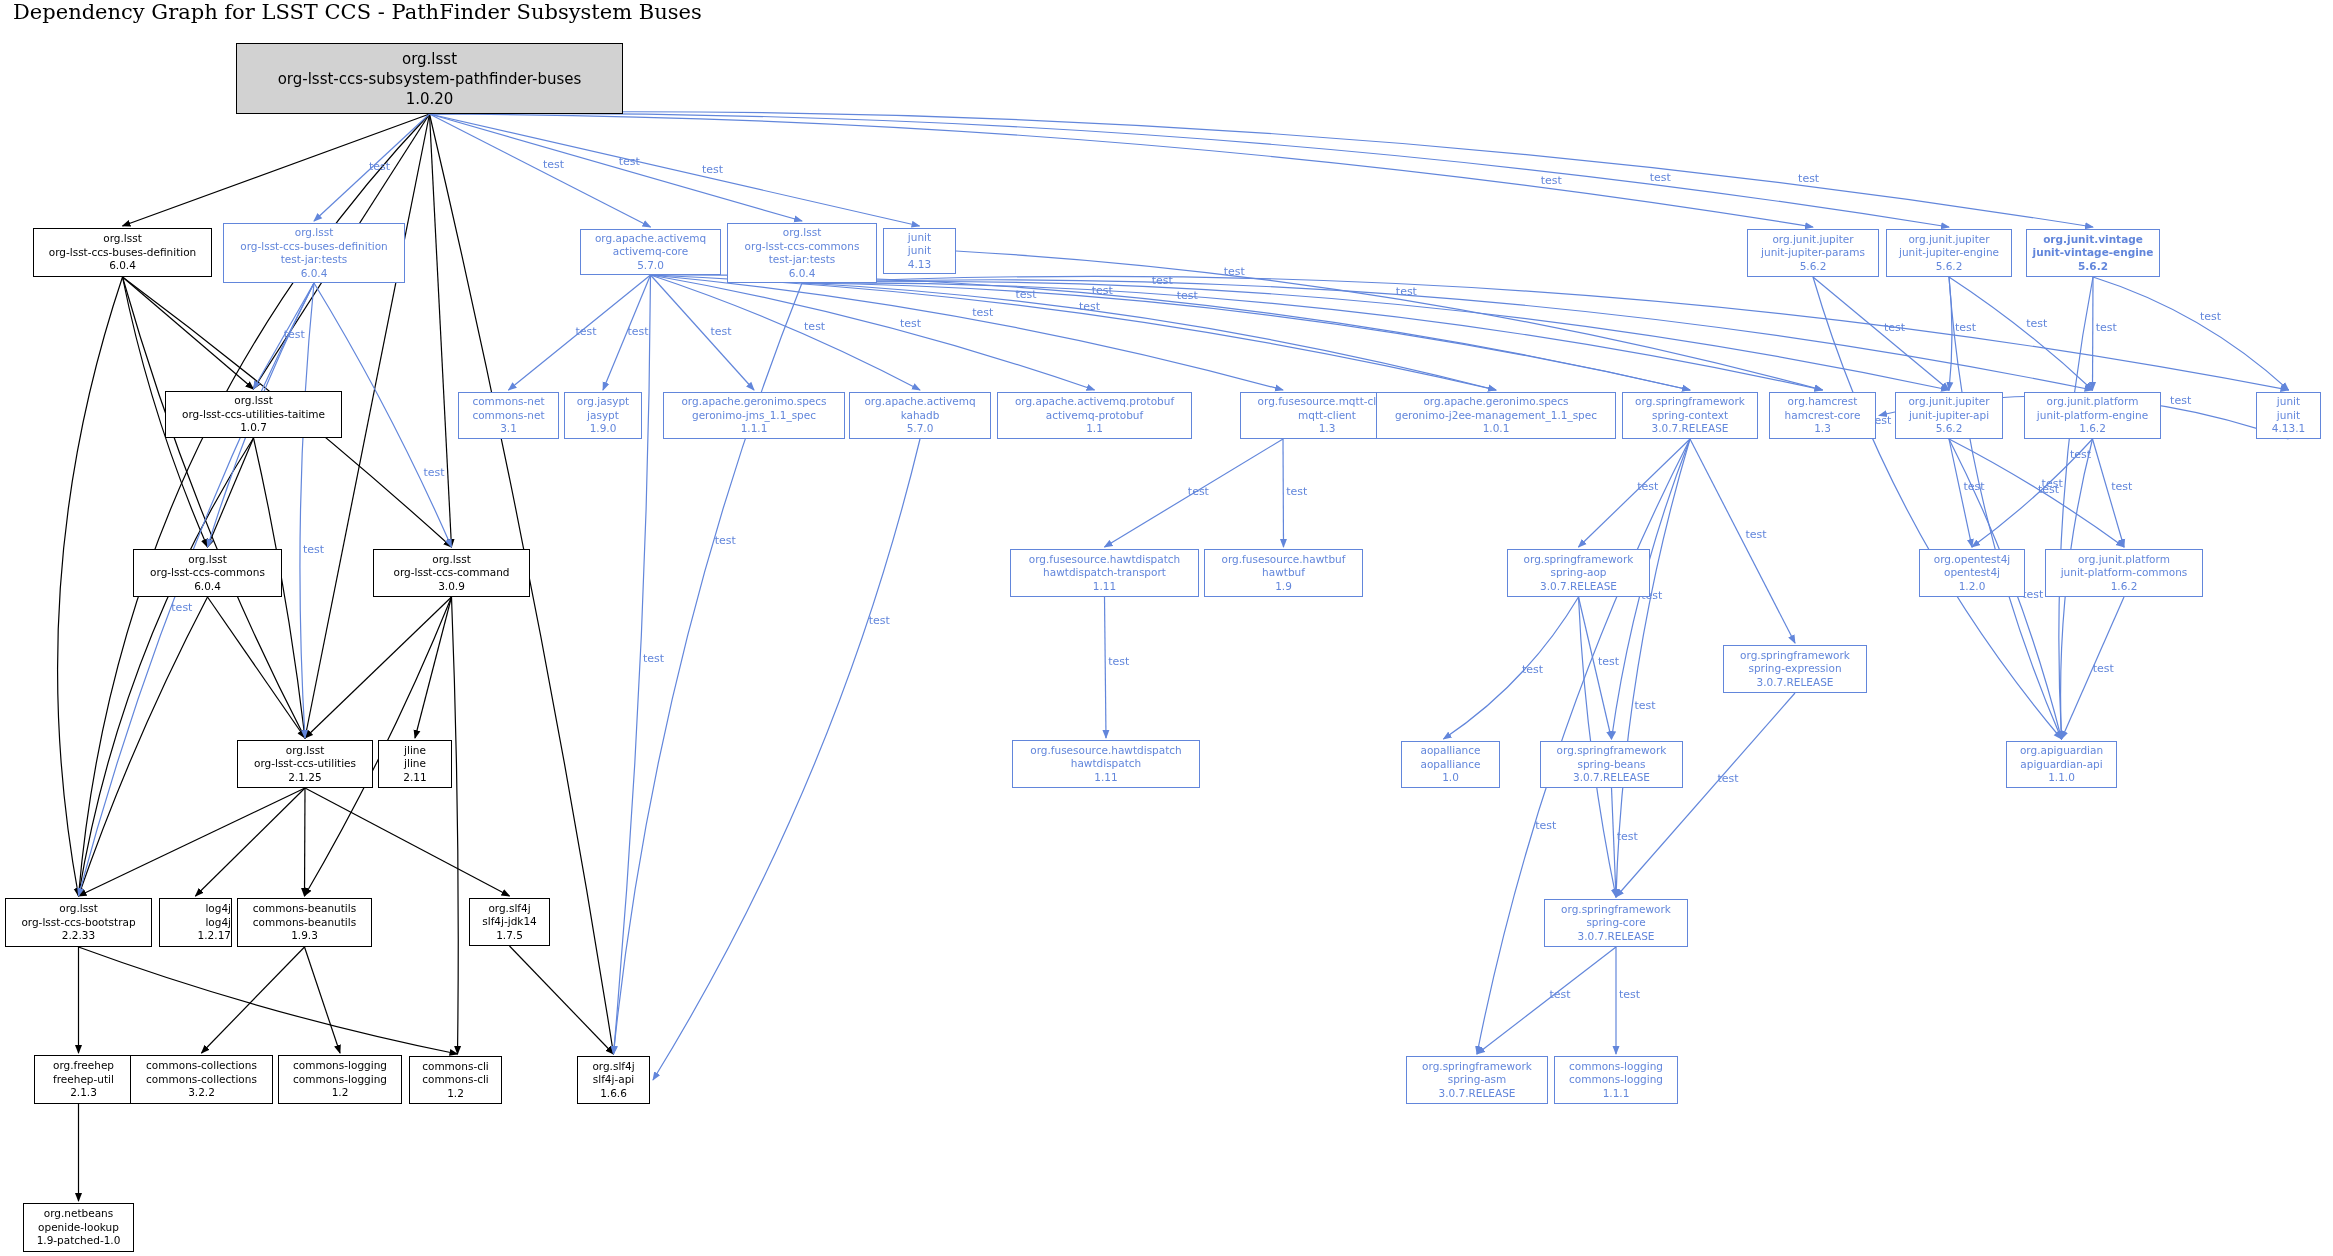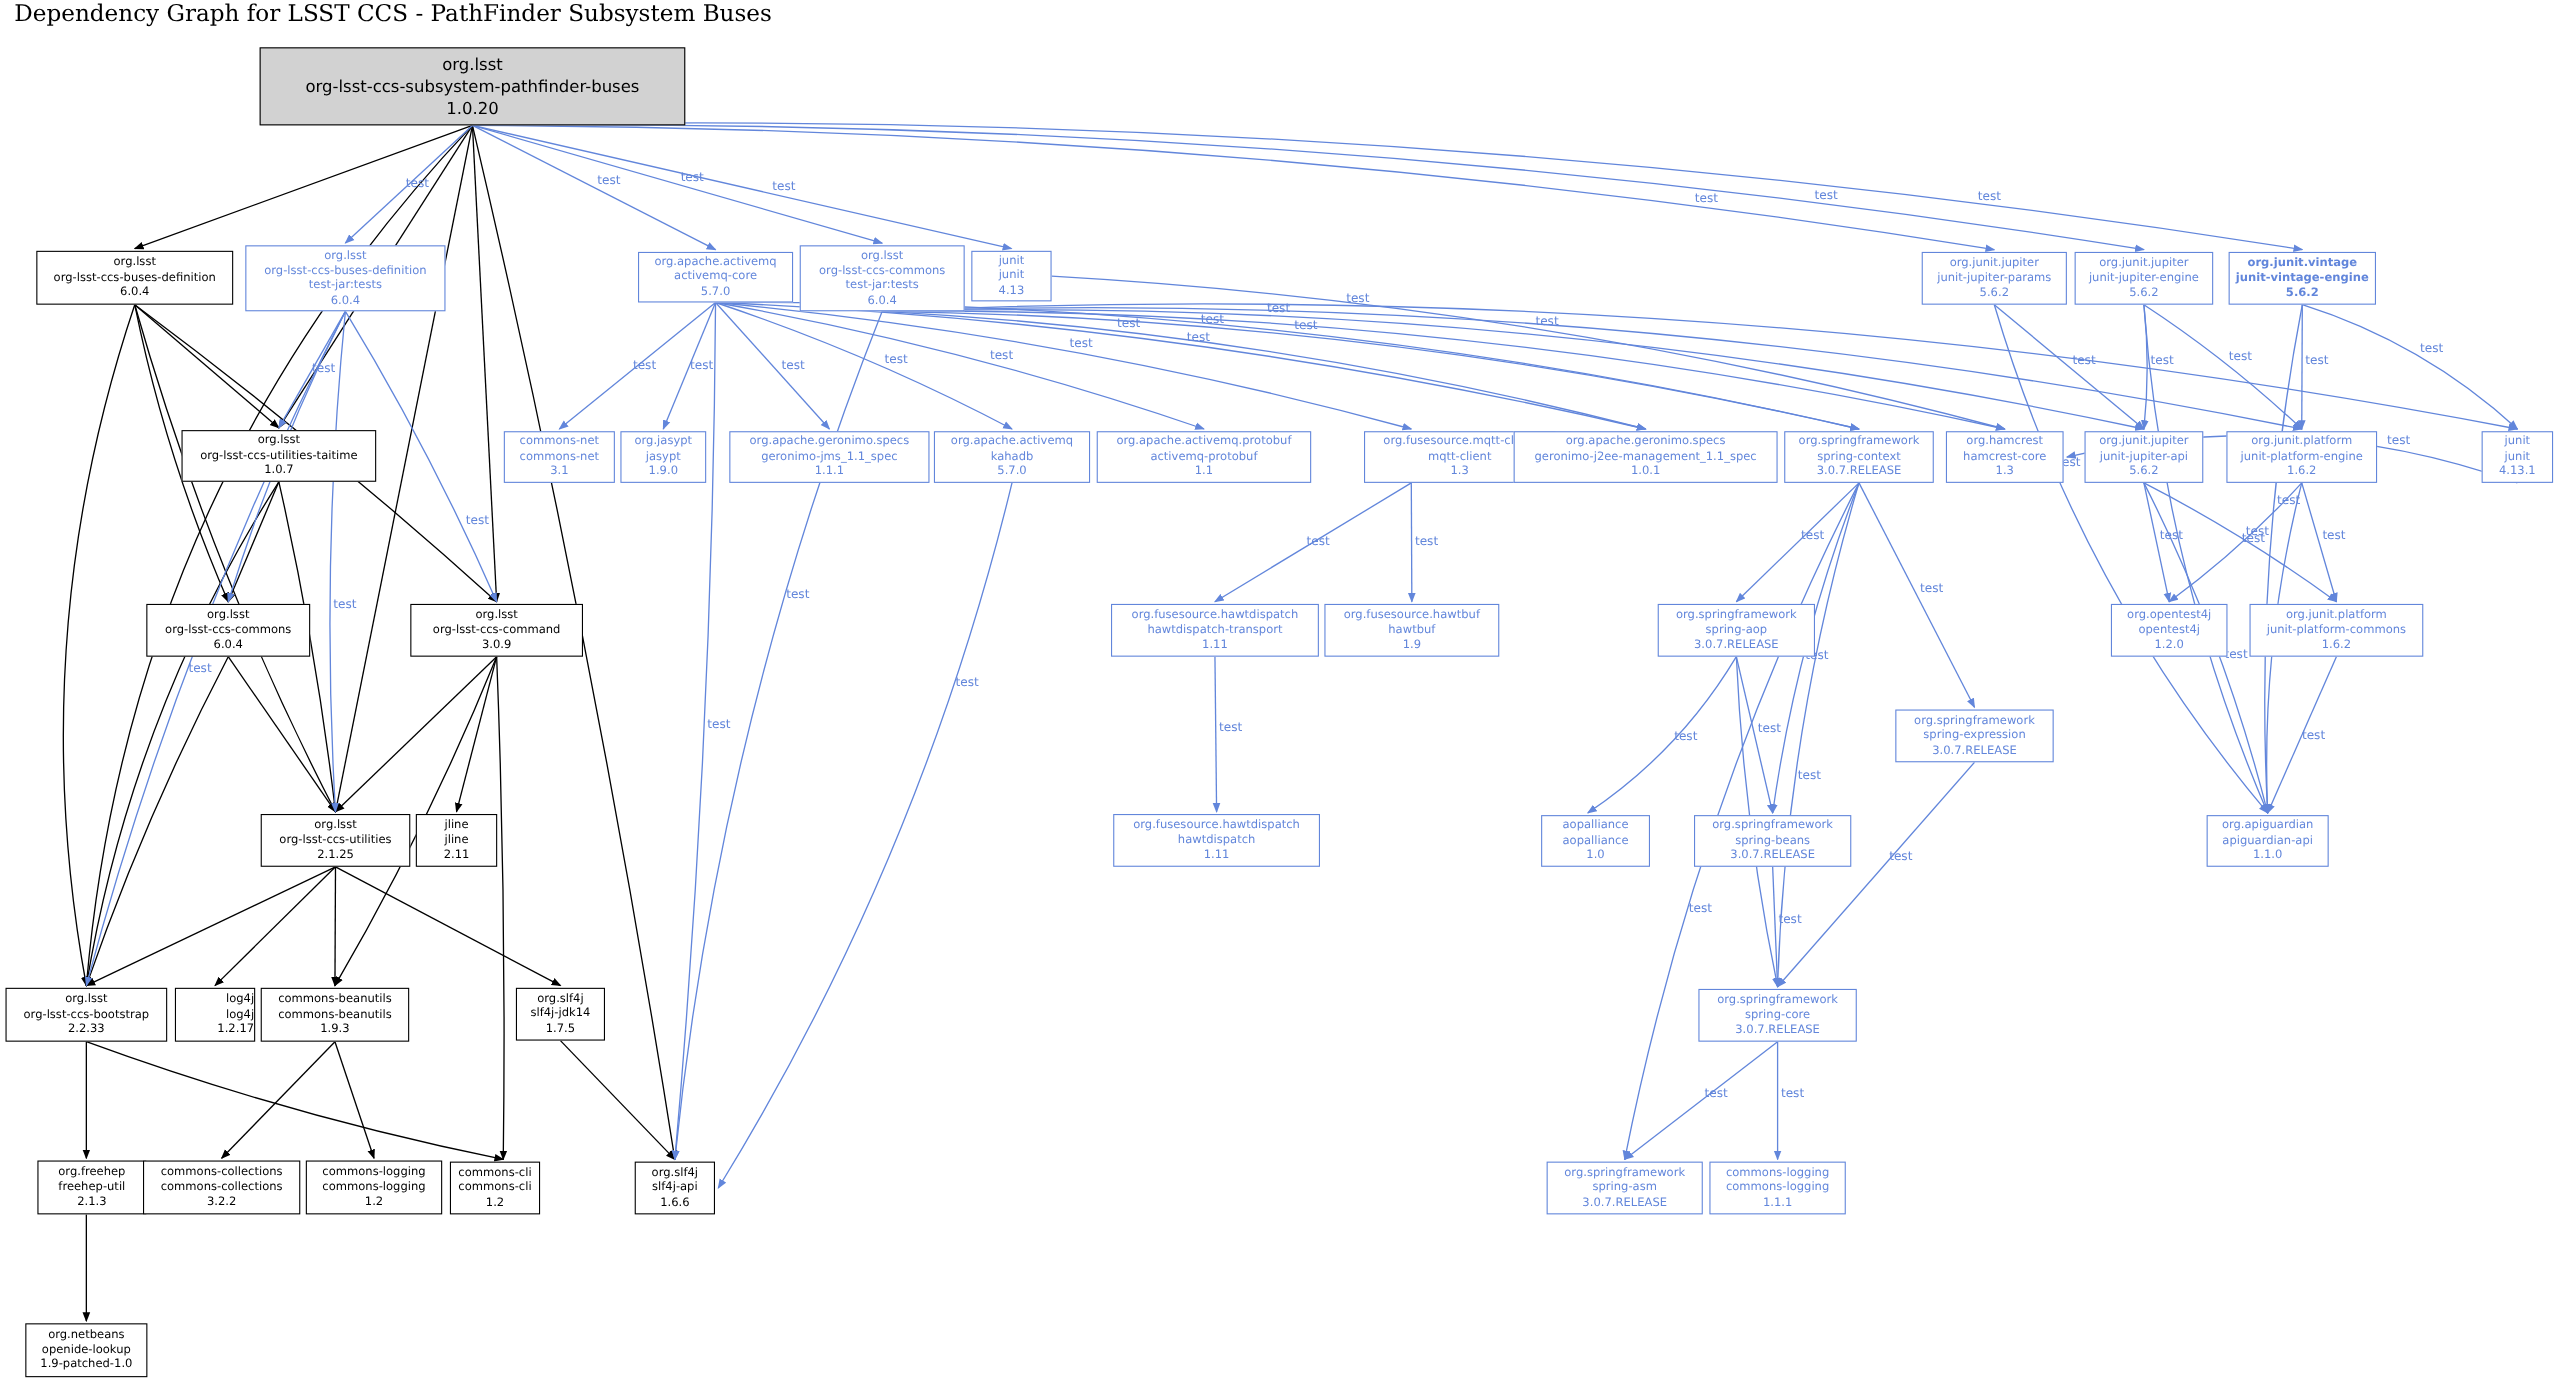--- a/index.html
+++ b/index.html
@@ -396,21 +396,21 @@
     <div class="node b" style="left: 130px; top: 1055px; width: 143px; height: 49px;">
       <div>commons-collections</div>
       <div>commons-collections</div>
       <div>3.2.2</div>
     </div>
     <div class="node b" style="left: 278px; top: 1055px; width: 124px; height: 49px;">
       <div>commons-logging</div>
       <div>commons-logging</div>
       <div>1.2</div>
     </div>
-    <div class="node b" style="left: 409px; top: 1056px; width: 82px; height: 48px;">
+    <div class="node b" style="left: 409px; top: 1056px; width: 93px; height: 48px;">
       <div>commons-cli</div>
       <div>commons-cli</div>
       <div>1.2</div>
     </div>
     <div class="node b" style="left: 577px; top: 1056px; width: 73px; height: 48px;">
       <div>org.slf4j</div>
       <div>slf4j-api</div>
       <div>1.6.6</div>
     </div>
     <div class="node t" style="left: 1406px; top: 1056px; width: 142px; height: 48px;">

